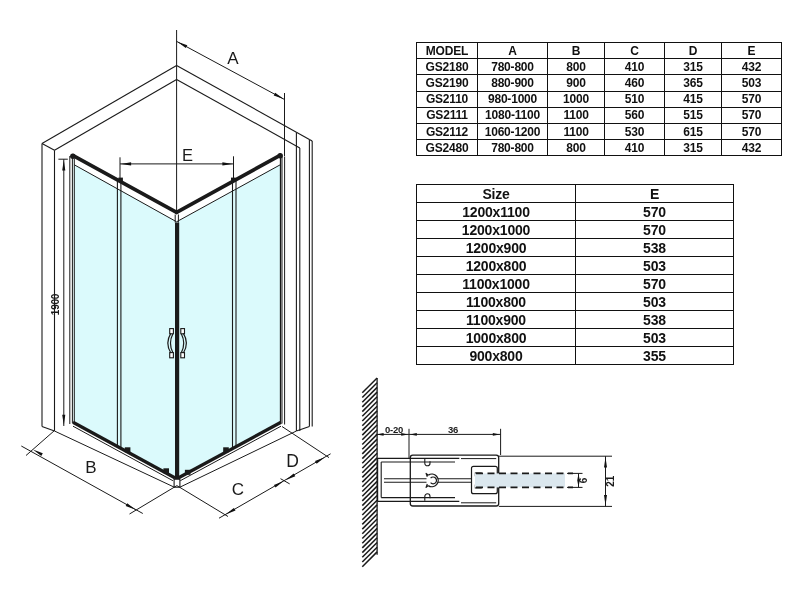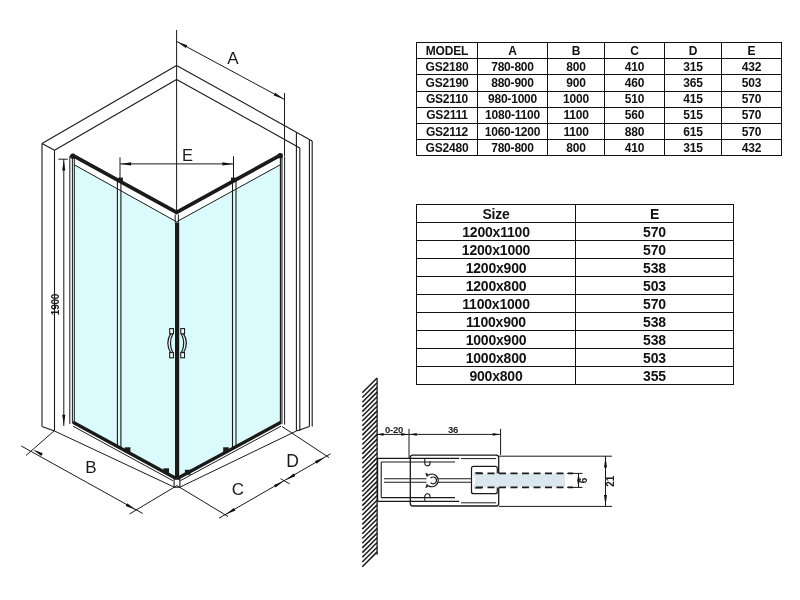--- a/index.html
+++ b/index.html
@@ -238,35 +238,35 @@
         <td>1080-1100</td>
         <td>1100</td>
         <td>560</td>
         <td>515</td>
         <td>570</td>
       </tr>
       <tr>
         <td>GS2112</td>
         <td>1060-1200</td>
         <td>1100</td>
-        <td>880</td>
+        <td>530</td>
         <td>615</td>
         <td>570</td>
       </tr>
       <tr>
         <td>GS2480</td>
         <td>780-800</td>
         <td>800</td>
         <td>410</td>
         <td>315</td>
         <td>432</td>
       </tr>
     </tbody>
   </table>
-<table class="t2" style="left:416px;top:204px;width:315px;">
+<table class="t2" style="left:416px;top:184px;width:315px;">
     <tbody>
       <tr>
         <td>Size</td>
         <td>E</td>
       </tr>
       <tr>
         <td>1200x1100</td>
         <td>570</td>
       </tr>
       <tr>
@@ -279,25 +279,25 @@
       </tr>
       <tr>
         <td>1200x800</td>
         <td>503</td>
       </tr>
       <tr>
         <td>1100x1000</td>
         <td>570</td>
       </tr>
       <tr>
+        <td>1100x800</td>
+        <td>503</td>
+      </tr>
+      <tr>
         <td>1100x900</td>
-        <td>538</td>
-      </tr>
-      <tr>
-        <td>1000x900</td>
         <td>538</td>
       </tr>
       <tr>
         <td>1000x800</td>
         <td>503</td>
       </tr>
       <tr>
         <td>900x800</td>
         <td>355</td>
       </tr>

